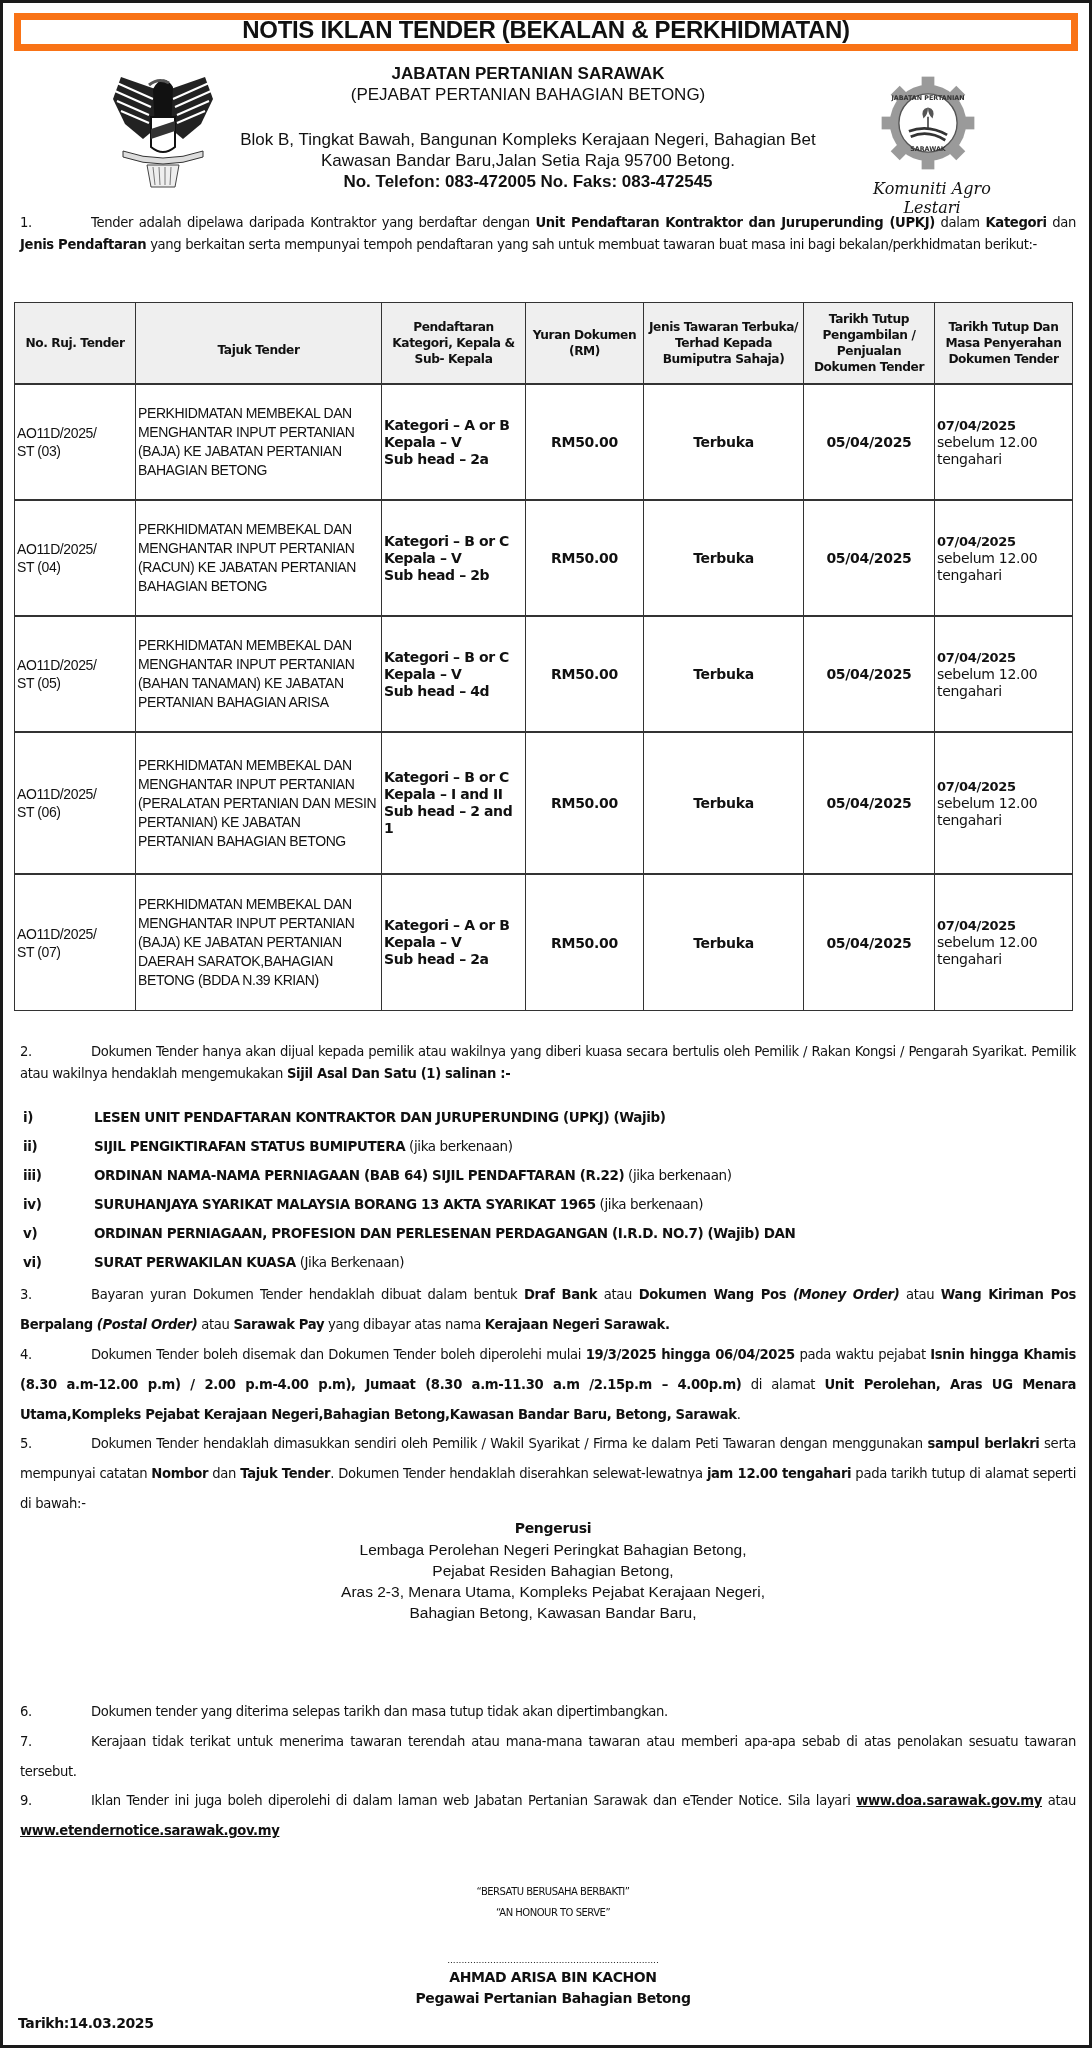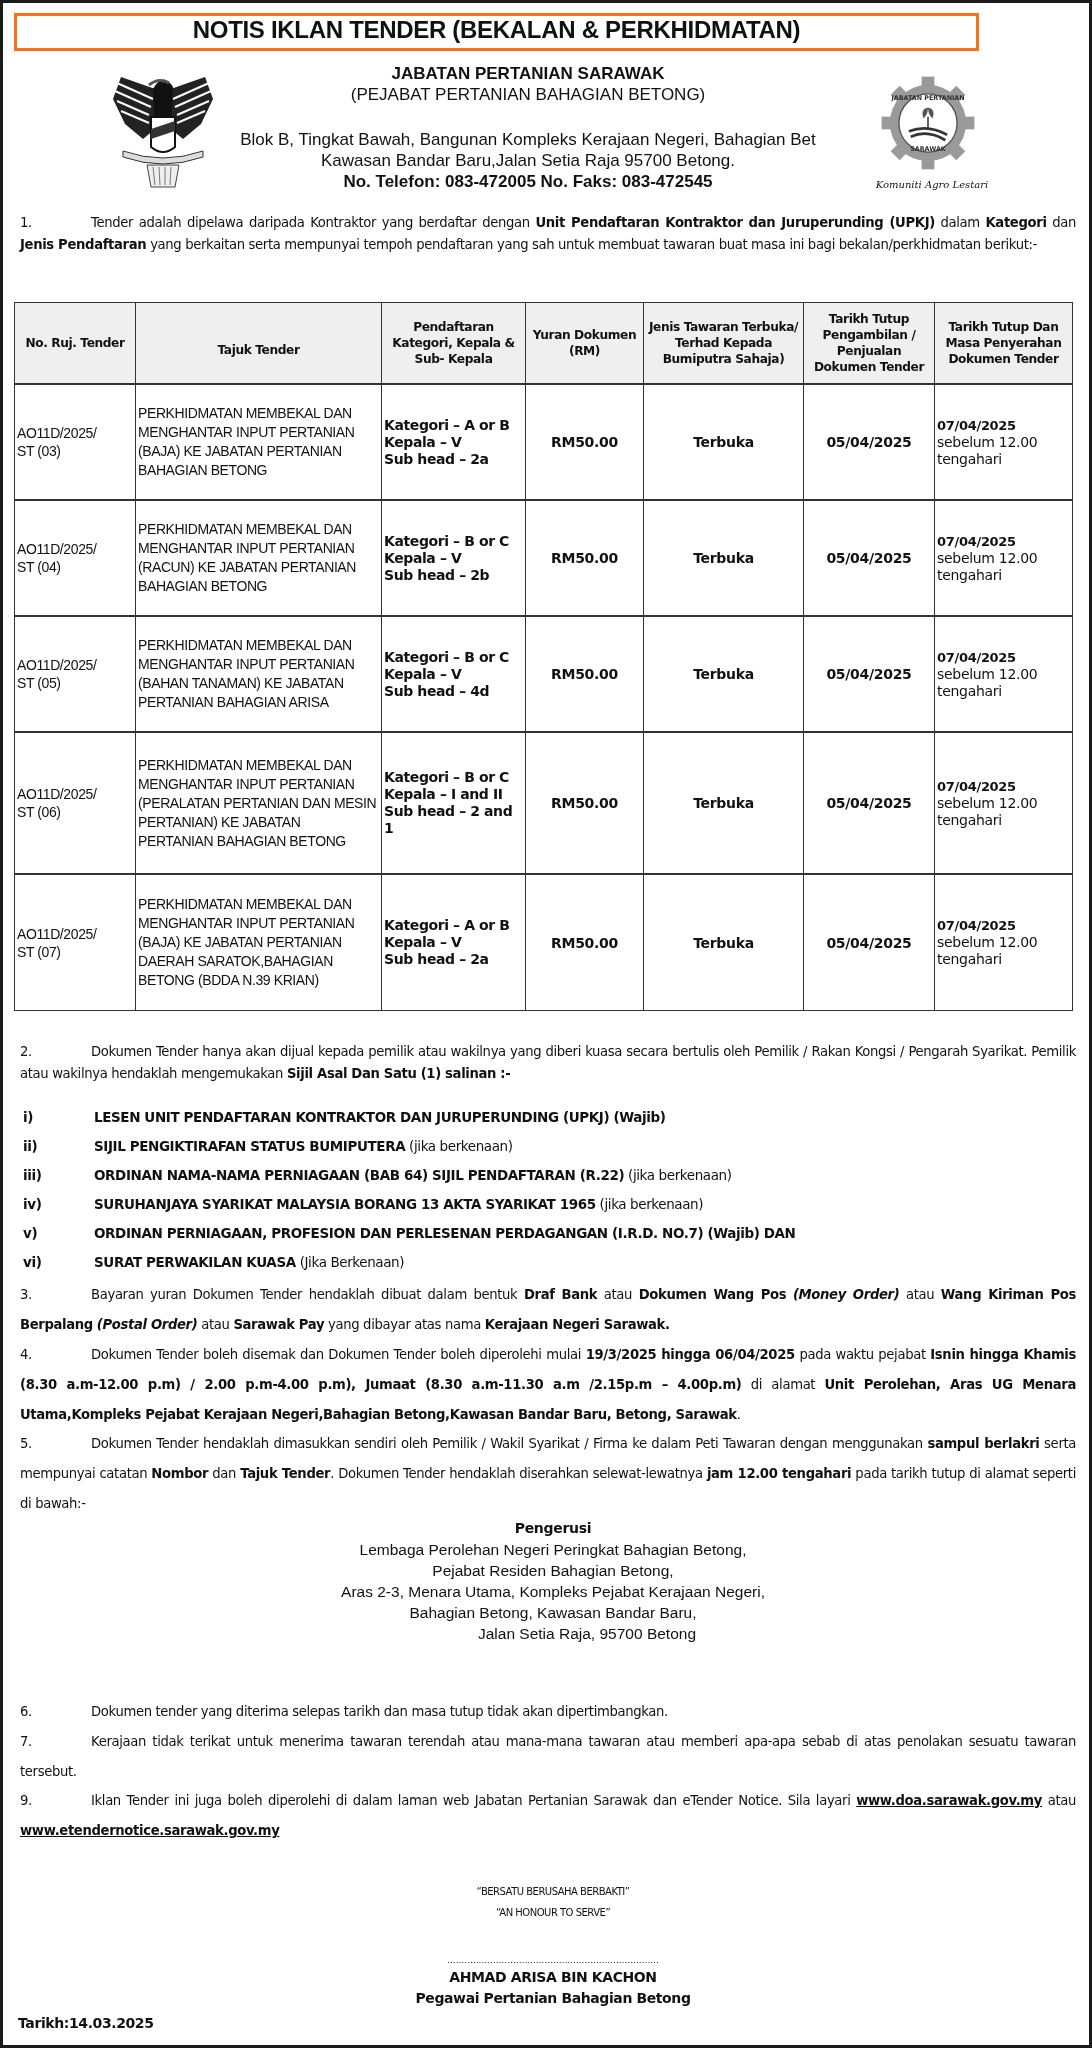--- a/index.html
+++ b/index.html
@@ -3,30 +3,30 @@
 <meta charset="utf-8">
 <style>
   html, body { margin: 0; padding: 0; background: #1a1a1a; }
   body { width: 1092px; height: 2048px; overflow: hidden; }
   .page {
     position: absolute; left: 3px; top: 3px; width: 1086px; height: 2042px;
     background: #ffffff; color: #111;
     font-family: "DejaVu Sans", sans-serif;
   }
   .title-box {
-    position: absolute; left: 11px; top: 10px; width: 965px; height: 38px;
-    border: 3px solid #f97316; box-sizing: border-box;
-    display: flex; align-items: flex-start; justify-content: center;
+    position: absolute; left: 11px; top: 10px; width: 1064px; height: 38px;
+    border: 7px solid #f97316; box-sizing: border-box;
+    display: flex; align-items: flex-end; justify-content: center;
     font-family: "Liberation Sans", sans-serif; font-weight: bold; font-size: 24px; letter-spacing: -0.3px;
   }
   .header { position: absolute; left: 0; top: 56px; width: 1044px; height: 150px; }
   .logo-left { position: absolute; left: 100px; top: 10px; width: 120px; height: 120px; }
   .logo-right { position: absolute; left: 870px; top: 14px; width: 110px; height: 100px; }
   .logo-caption { position: absolute; left: 864px; top: 120px; width: 130px; text-align: center;
-    font-family: "DejaVu Serif", serif; font-style: italic; font-size: 10px; }
+    font-family: "DejaVu Serif", serif; font-style: italic; font-size: 16px; }
   .org { position: absolute; left: 200px; top: 4px; width: 650px; text-align: center;
     font-family: "Liberation Sans", sans-serif; font-size: 17px; line-height: 21px; }
   .org .name { font-weight: bold; font-size: 17px; }
   .org .phone { font-weight: bold; font-size: 17px; }
   .para { position: absolute; left: 17px; width: 1056px; font-size: 13.2px; line-height: 22px; text-align: justify;
     font-family: "DejaVu Sans", sans-serif; letter-spacing: -0.35px; }
   .para .num { display: inline-block; width: 71px; }
   .para.spaced { line-height: 30px; }
   b { font-weight: bold; }
   i { font-style: italic; }
@@ -281,21 +281,20 @@
   <div class="para spaced" style="top:1426px;">
     <span class="num">5.</span><span>Dokumen Tender hendaklah dimasukkan sendiri oleh Pemilik / Wakil Syarikat / Firma ke dalam  Peti Tawaran dengan menggunakan </span><b>sampul berlakri</b><span> serta mempunyai catatan </span><b>Nombor</b><span> dan </span><b>Tajuk Tender</b><span>. Dokumen Tender hendaklah diserahkan selewat-lewatnya </span><b>jam 12.00 tengahari</b><span> pada tarikh tutup di alamat seperti di bawah:-</span>
   </div>
 
   <div class="address">
     <div class="h">Pengerusi</div>
     <div>Lembaga Perolehan Negeri Peringkat Bahagian Betong,</div>
     <div>Pejabat Residen Bahagian Betong,</div>
     <div>Aras 2-3, Menara Utama, Kompleks Pejabat Kerajaan Negeri,</div>
     <div>Bahagian Betong, Kawasan Bandar Baru,</div>
-    <div class="last">Jalan Setia Raja, 95700 Betong</div>
   </div>
 
   <div class="para spaced" style="top:1694px;">
     <span class="num">6.</span><span>Dokumen tender yang diterima selepas tarikh dan masa tutup tidak akan dipertimbangkan.</span>
   </div>
 
   <div class="para spaced" style="top:1724px;">
     <span class="num">7.</span><span>Kerajaan tidak terikat untuk menerima tawaran terendah atau mana-mana tawaran atau memberi apa-apa sebab di atas penolakan sesuatu tawaran tersebut.</span>
   </div>
 

